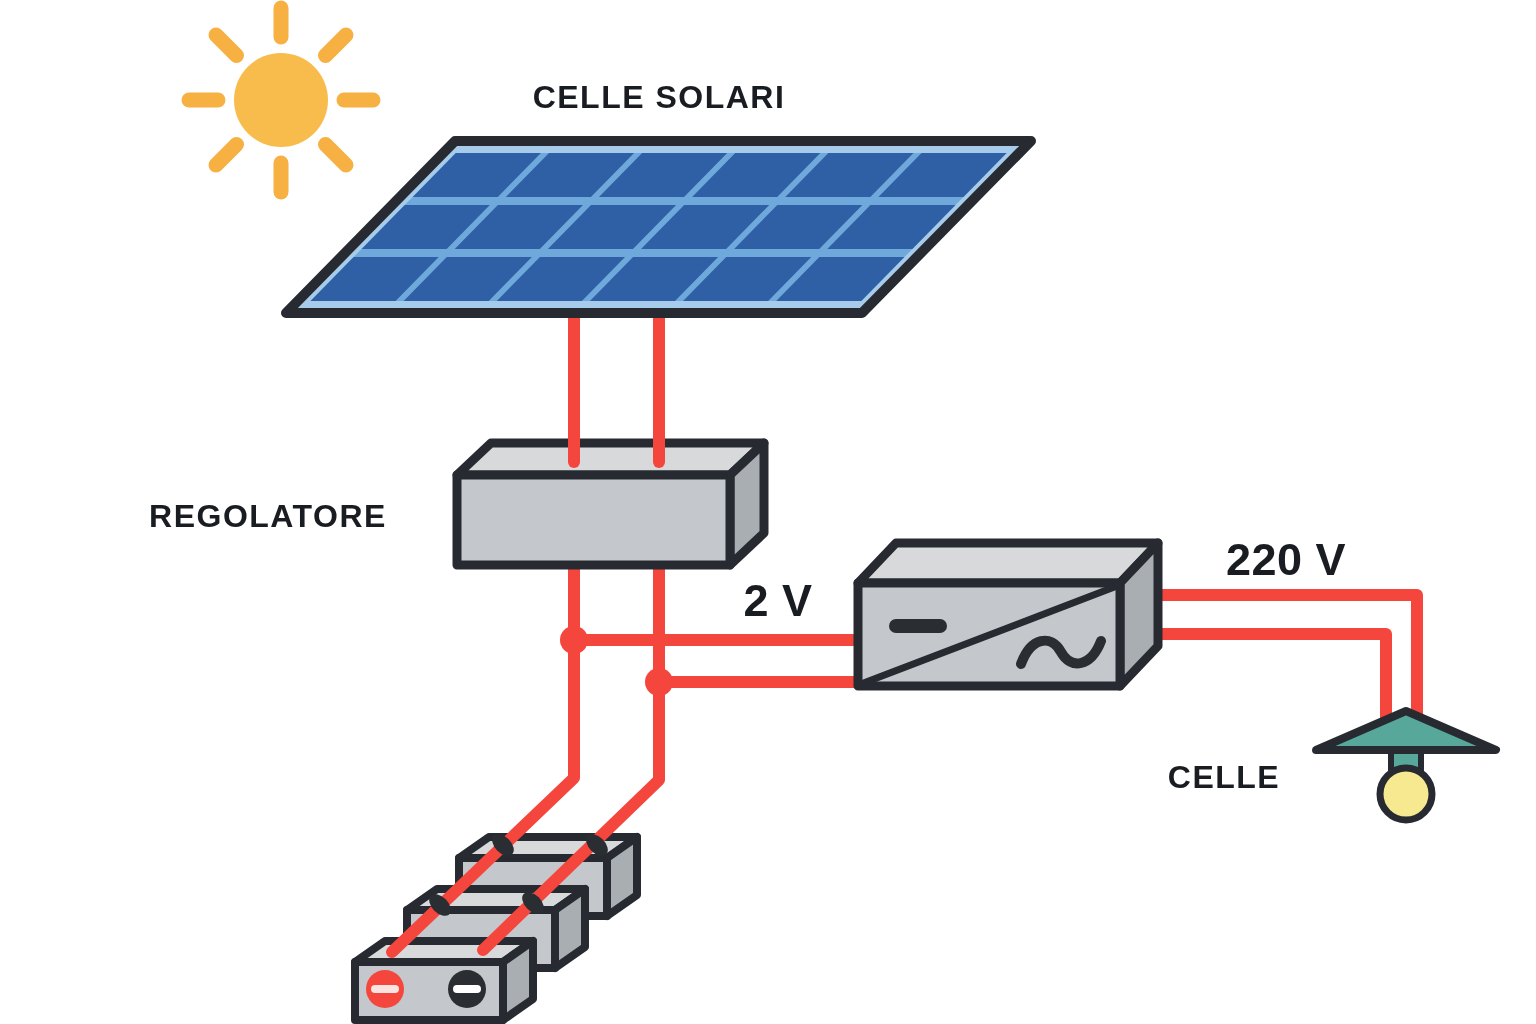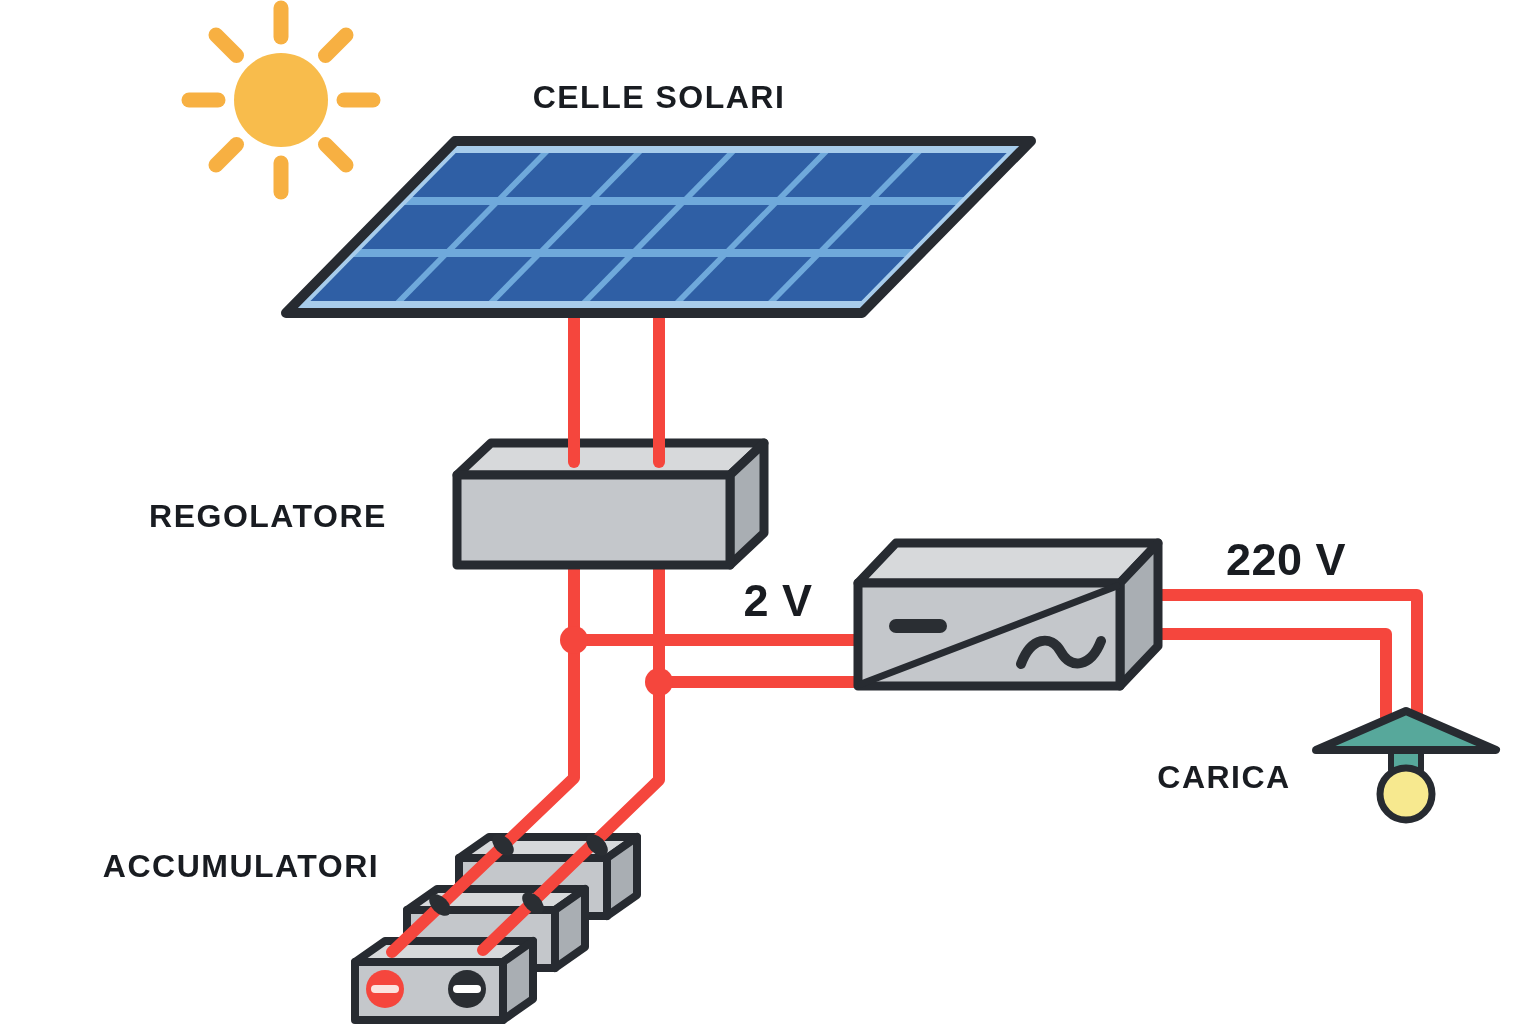--- a/index.html
+++ b/index.html
@@ -140,16 +140,15 @@
       <polygon points="1406,711 1496,750 1316,750" fill="var(--lamp-shade)" class="o" stroke-width="8"></polygon>
     </g>
   </svg>
 
   <div class="lbl" style="left:659px;top:97px">CELLE SOLARI</div>
   <div class="lbl center" style="left:268px;top:516px">
     <div>REGOLATORE</div>
   </div>
   <div class="lbl volt" style="left:778px;top:601px">2 V</div>
   <div class="lbl volt" style="left:1286px;top:560px">220 V</div>
-  <div class="lbl" style="left:1224px;top:777px">CARICA</div>
-  <div class="lbl" style="left:241px;top:866px">ACCUMULATORI</div>
+  <div class="lbl" style="left:1224px;top:777px">CELLE</div>
 
 </div>
 
 </body></html>

